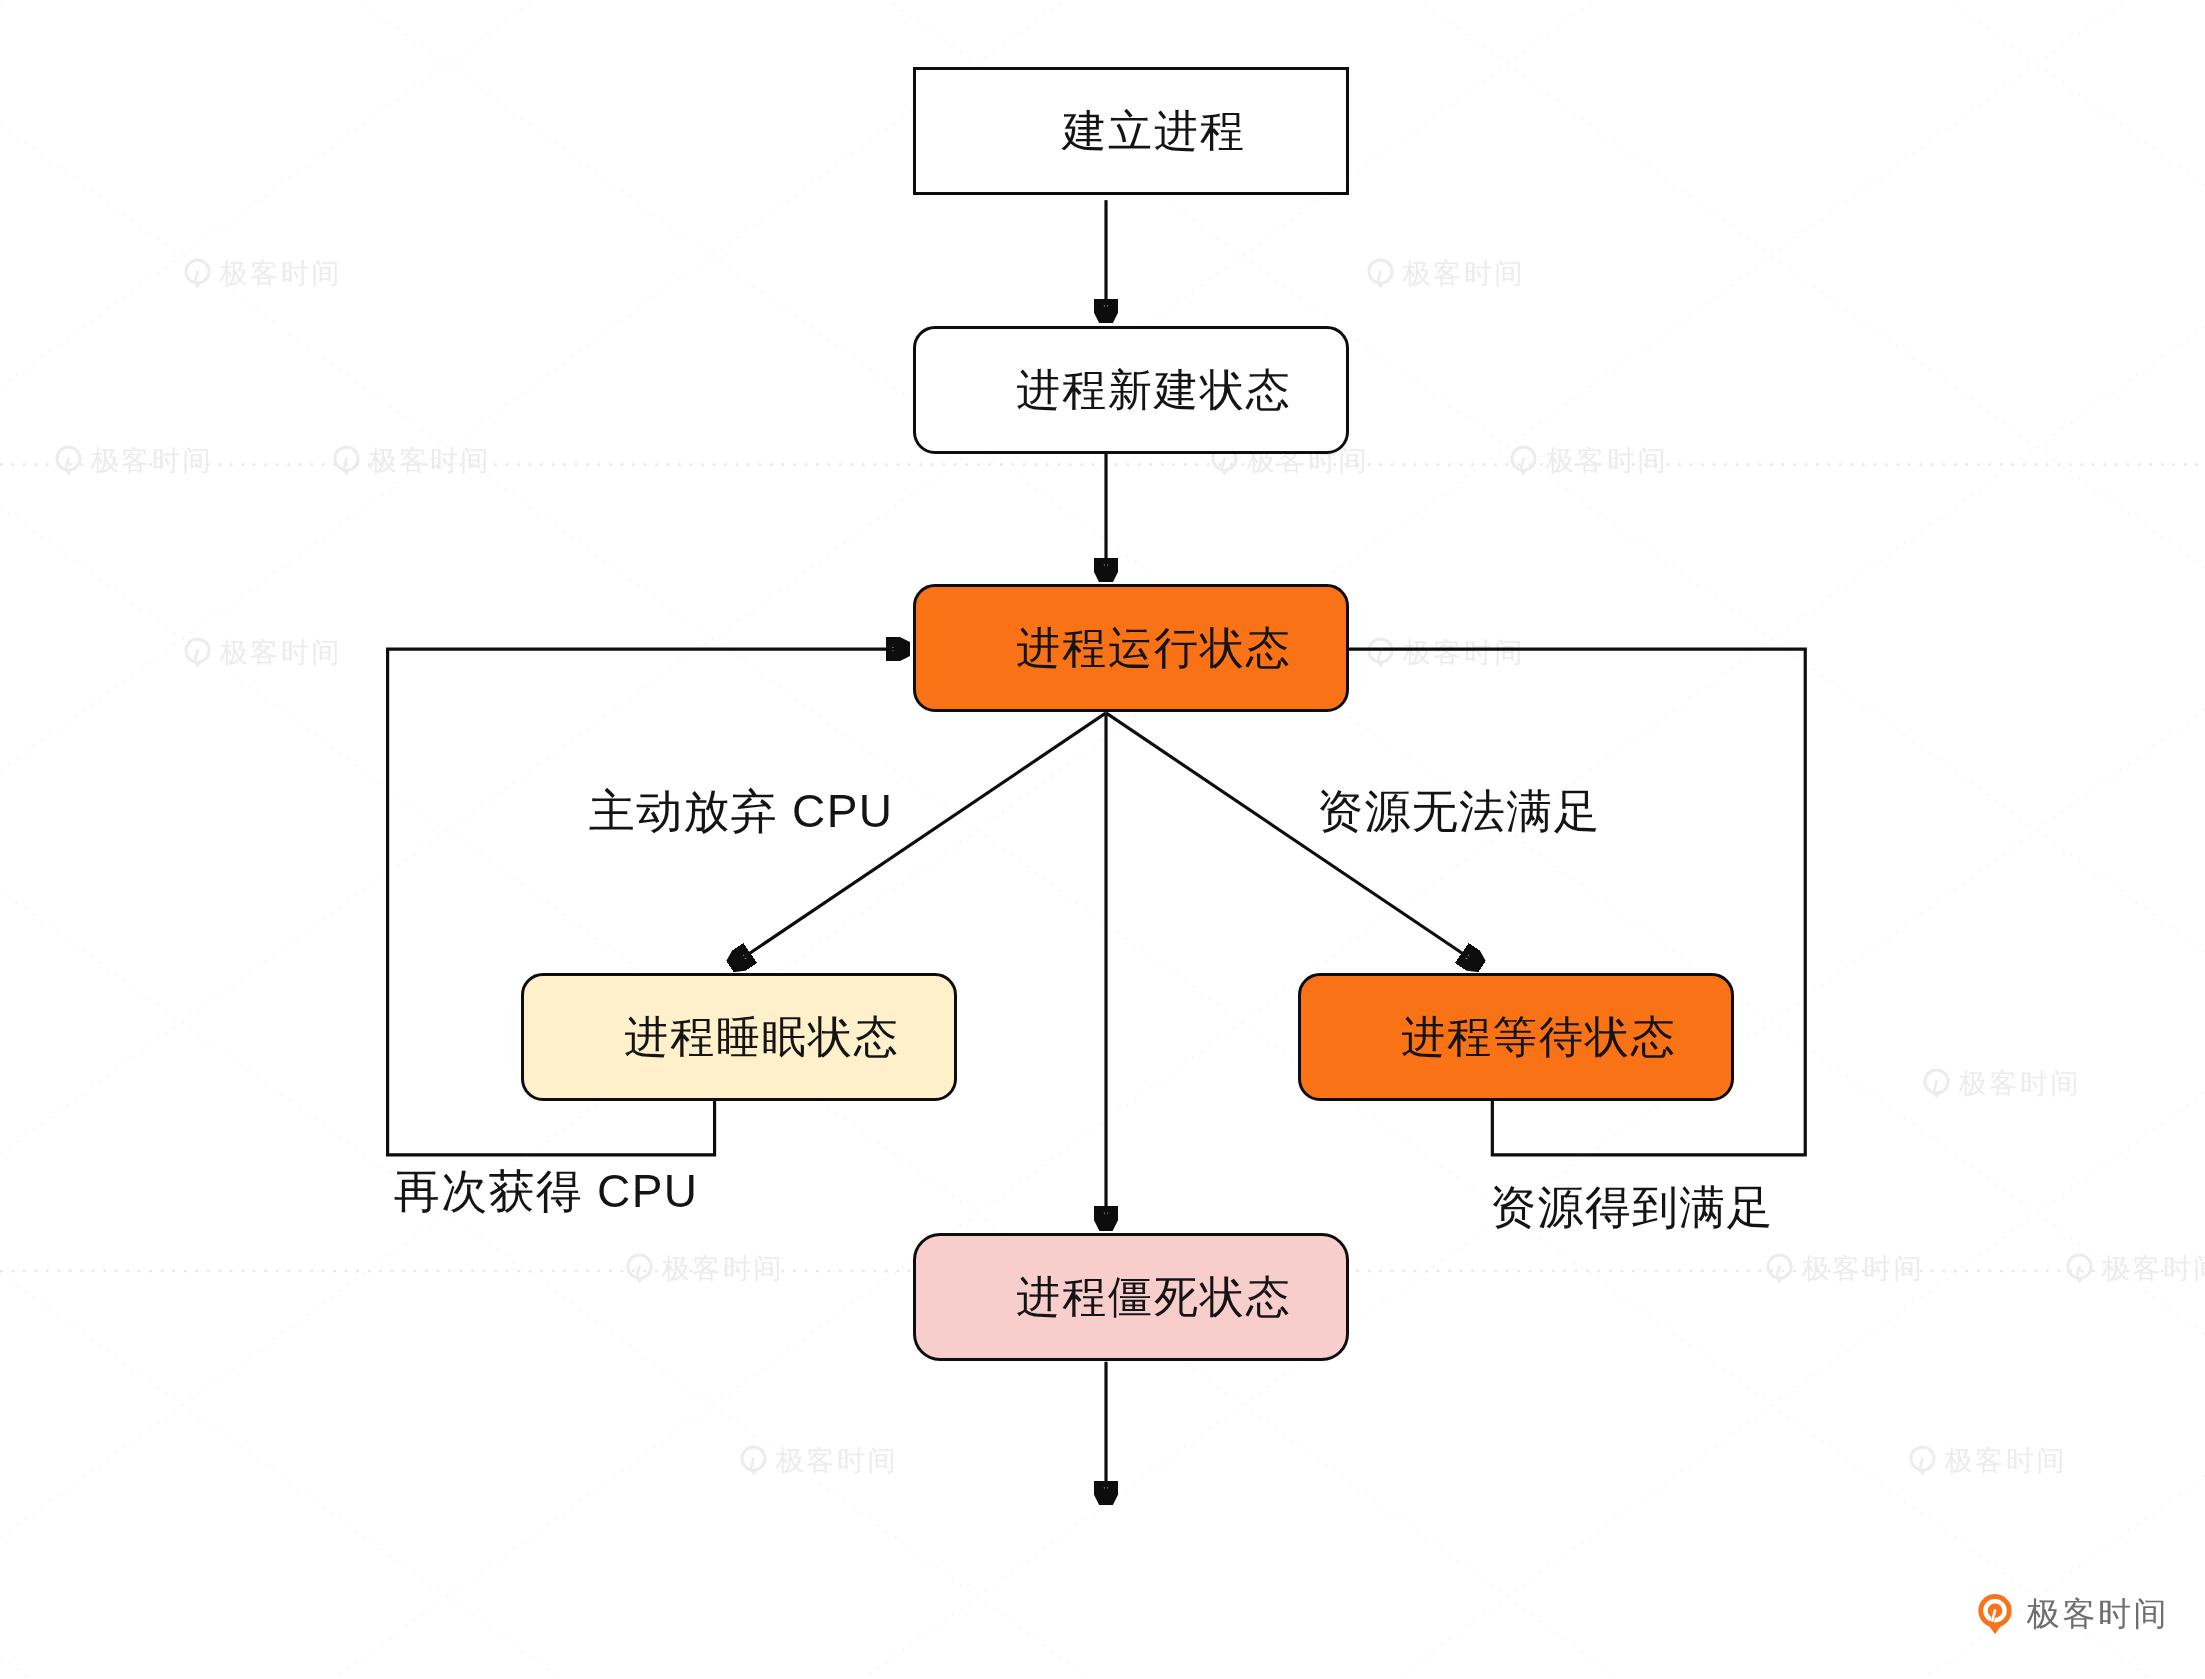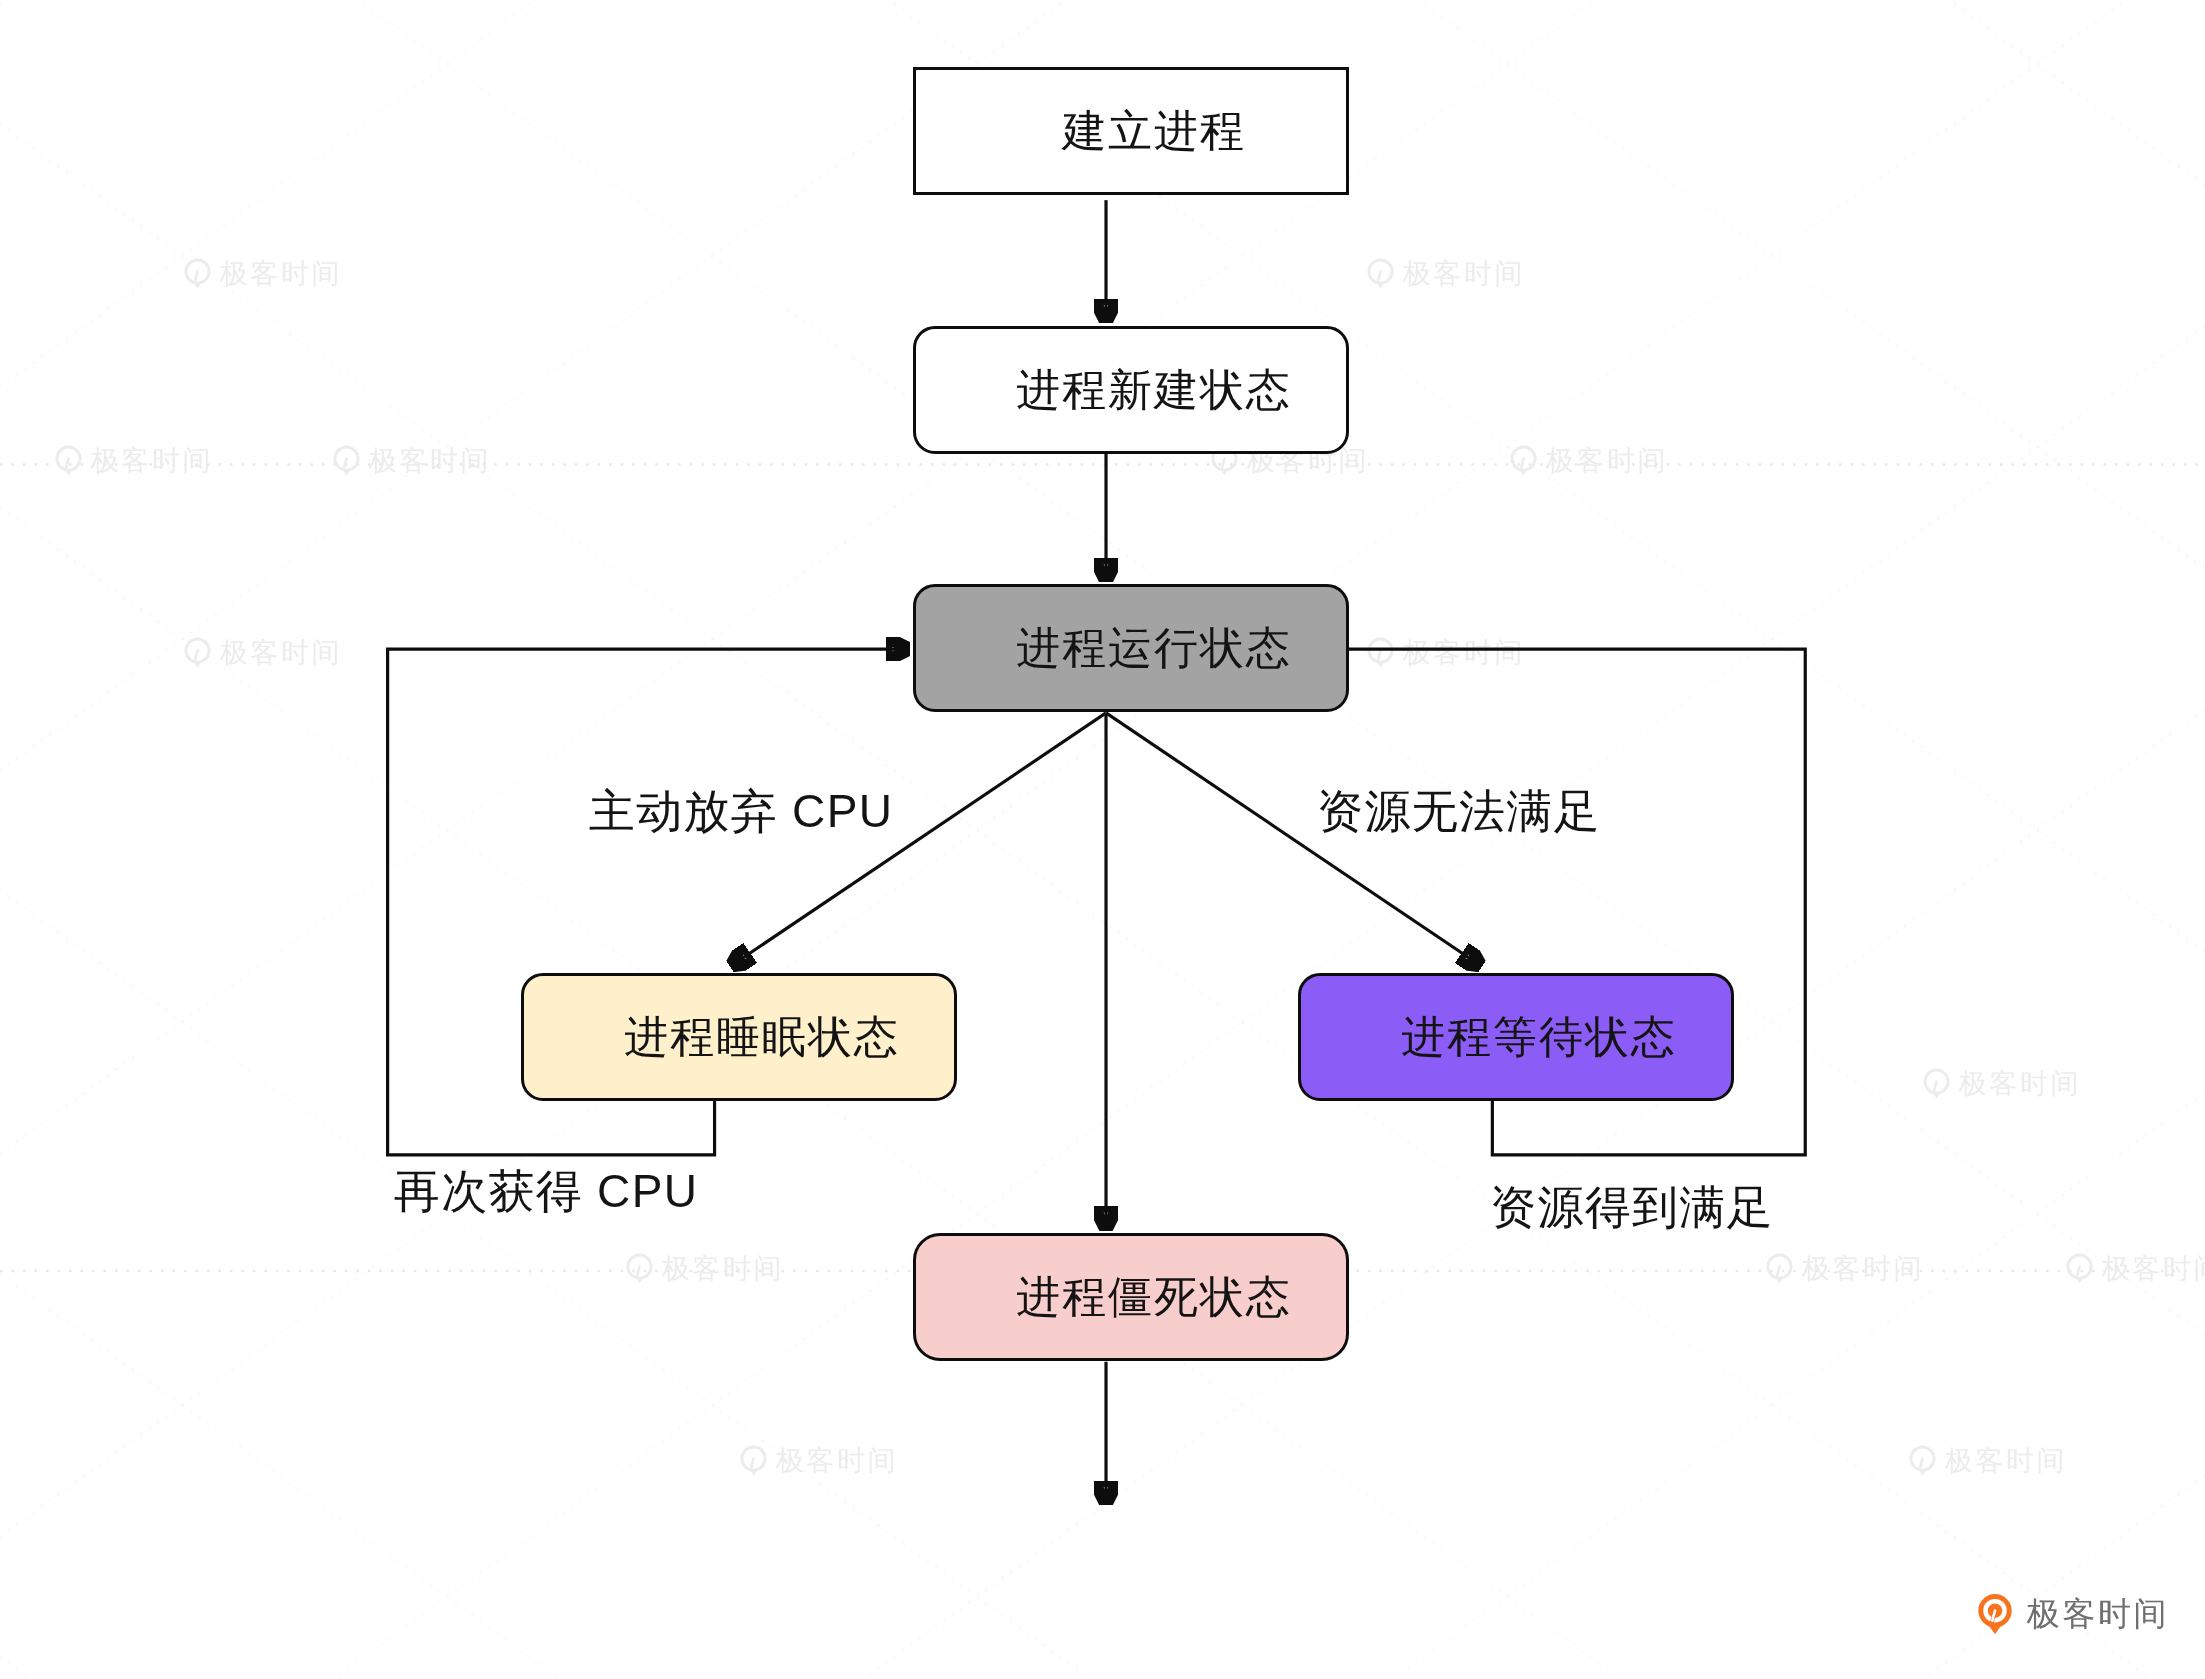--- a/index.html
+++ b/index.html
@@ -21,23 +21,23 @@
   
   .node{
     position:absolute;width:436px;height:128px;box-sizing:border-box;
     border:3.2px solid #0d0d0d;background:#ffffff;
     display:flex;align-items:center;justify-content:center;
     font-size:44px;font-weight:500;color:#141414;letter-spacing:1.9px;white-space:nowrap;padding-left:46px;
   }
   .rounded{border-radius:22px;}
   .n-create{left:913px;top:67px;}
   .n-new{left:913px;top:326px;}
-  .n-running{left:913px;top:584px;background:#a3a3a3;}
+  .n-running{left:913px;top:584px;background:#f97316;}
   .n-sleep{left:521px;top:973px;background:#fdf0cb;}
-  .n-wait{left:1298px;top:973px;background:#8b5cf6;}
+  .n-wait{left:1298px;top:973px;background:#f97316;}
   .n-zombie{left:913px;top:1233px;background:#f8cecc;border-radius:27px;}
   .n-exit{left:913px;top:1507px;}
   
   .edge-label{
     position:absolute;transform:translate(-50%,-50%);
     font-size:46px;font-weight:500;color:#141414;letter-spacing:1.3px;white-space:nowrap;
   }
   .el-giveup{left:741px;top:812px;}
   .el-unmet{left:1459px;top:812px;}
   .el-regain{left:546px;top:1192px;}

